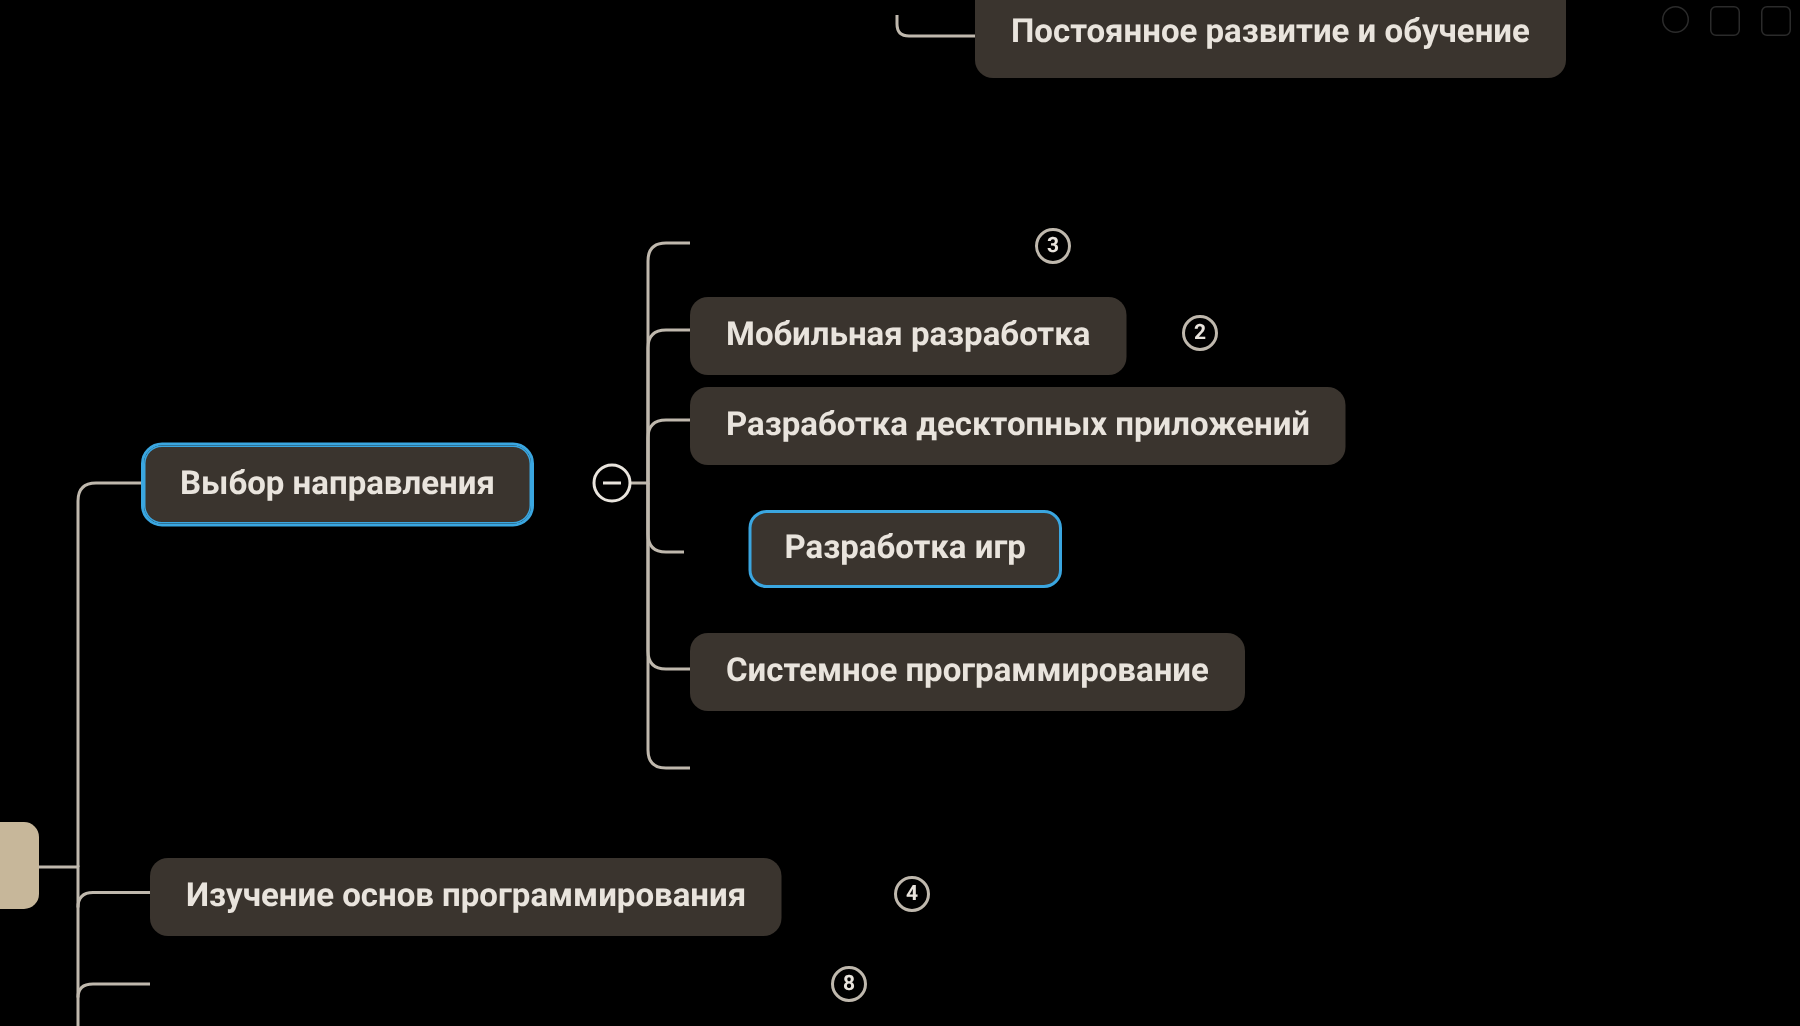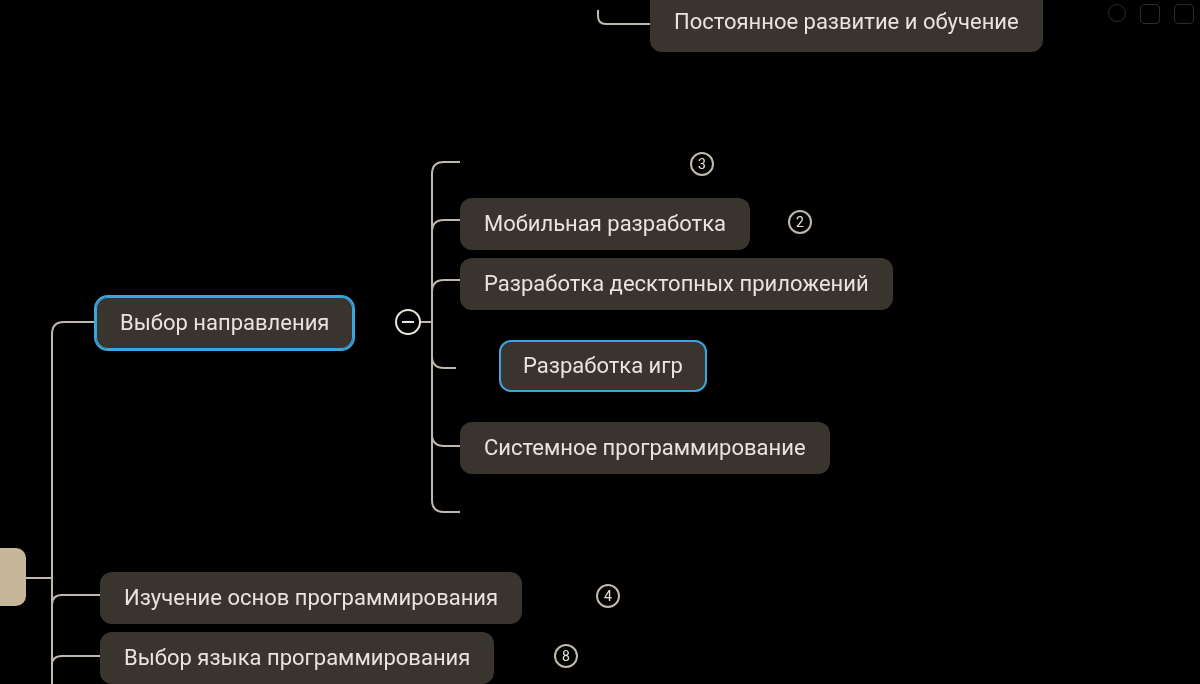--- a/index.html
+++ b/index.html
@@ -8,20 +8,21 @@
     width: 1200px;
     height: 684px;
     background: #000;
     overflow: hidden;
     font-family: -apple-system, "Segoe UI", Roboto, Arial, sans-serif;
   }
   .canvas {
     position: relative;
     width: 1200px;
     height: 600px;
+    font-weight: bold;
   }
   svg.connectors {
     position: absolute;
     left: 0; top: 0;
     width: 1200px;
     height: 684px;
     pointer-events: none;
   }
   .node {
     position: absolute;
@@ -184,20 +185,17 @@
   </div>
 
 
   <div class="node" style="left:100px; top:572px;">
     <span>Изучение основ программирования</span>
   </div>
   <div class="badge" style="left:596px; top:584px;">
     <span>4</span>
   </div>
 
-  <div class="node" style="left:100px; top:632px;">
-    <span>Выбор языка программирования</span>
-  </div>
   <div class="badge" style="left:554px; top:644px;">
     <span>8</span>
   </div>
 
 </div>
 
 </body></html>

